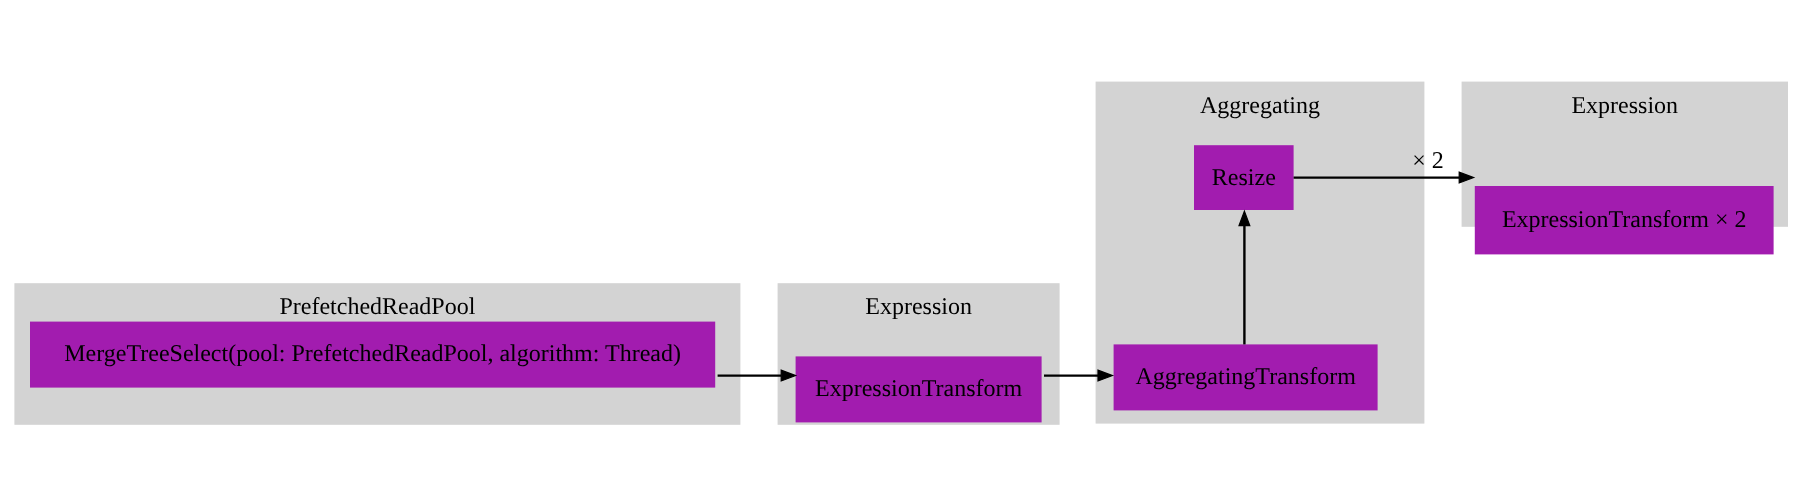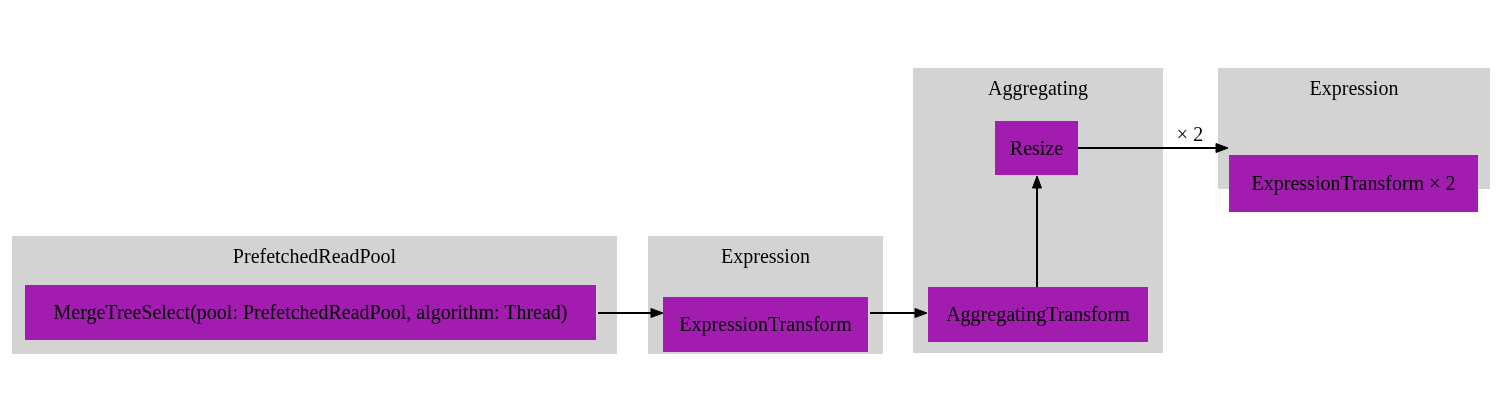--- a/index.html
+++ b/index.html
@@ -57,29 +57,29 @@
 <div class="canvas">
 
   <div class="cluster" style="left:12px; top:236px; width:605px; height:118px;">
     <div class="cluster-title">PrefetchedReadPool</div>
   </div>
 
   <div class="cluster" style="left:648px; top:236px; width:235px; height:118px;">
     <div class="cluster-title">Expression</div>
   </div>
 
-  <div class="cluster" style="left:913px; top:68px; width:250px; height:285px;">
+  <div class="cluster" style="left:913px; top:68px; width:250px; height:285px;padding-left:24px;">
     <div class="cluster-title">Aggregating</div>
   </div>
 
   <div class="cluster" style="left:1218px; top:68px; width:272px; height:121px;">
     <div class="cluster-title">Expression</div>
   </div>
 
-  <div class="node" style="left:25px; top:285px; width:571px; height:55px;font-family:Liberation Serif, serif;">MergeTreeSelect(pool: PrefetchedReadPool, algorithm: Thread)</div>
+  <div class="node" style="left:25px; top:268px; width:571px; height:55px;font-family:Liberation Serif, serif;">MergeTreeSelect(pool: PrefetchedReadPool, algorithm: Thread)</div>
 
   <div class="node" style="left:663px; top:285px; width:205px; height:55px;margin-top:12px;">ExpressionTransform</div>
 
   <div class="node" style="left:928px; top:287px; width:220px; height:55px;">AggregatingTransform</div>
 
   <div class="node" style="left:995px; top:121px; width:83px; height:54px;">Resize</div>
 
   <div class="node" style="left:1229px; top:118px; width:249px; height:57px;margin-top:37px;">ExpressionTransform × 2</div>
 
   <svg class="edges" viewBox="0 0 1502 410" xmlns="http://www.w3.org/2000/svg">

